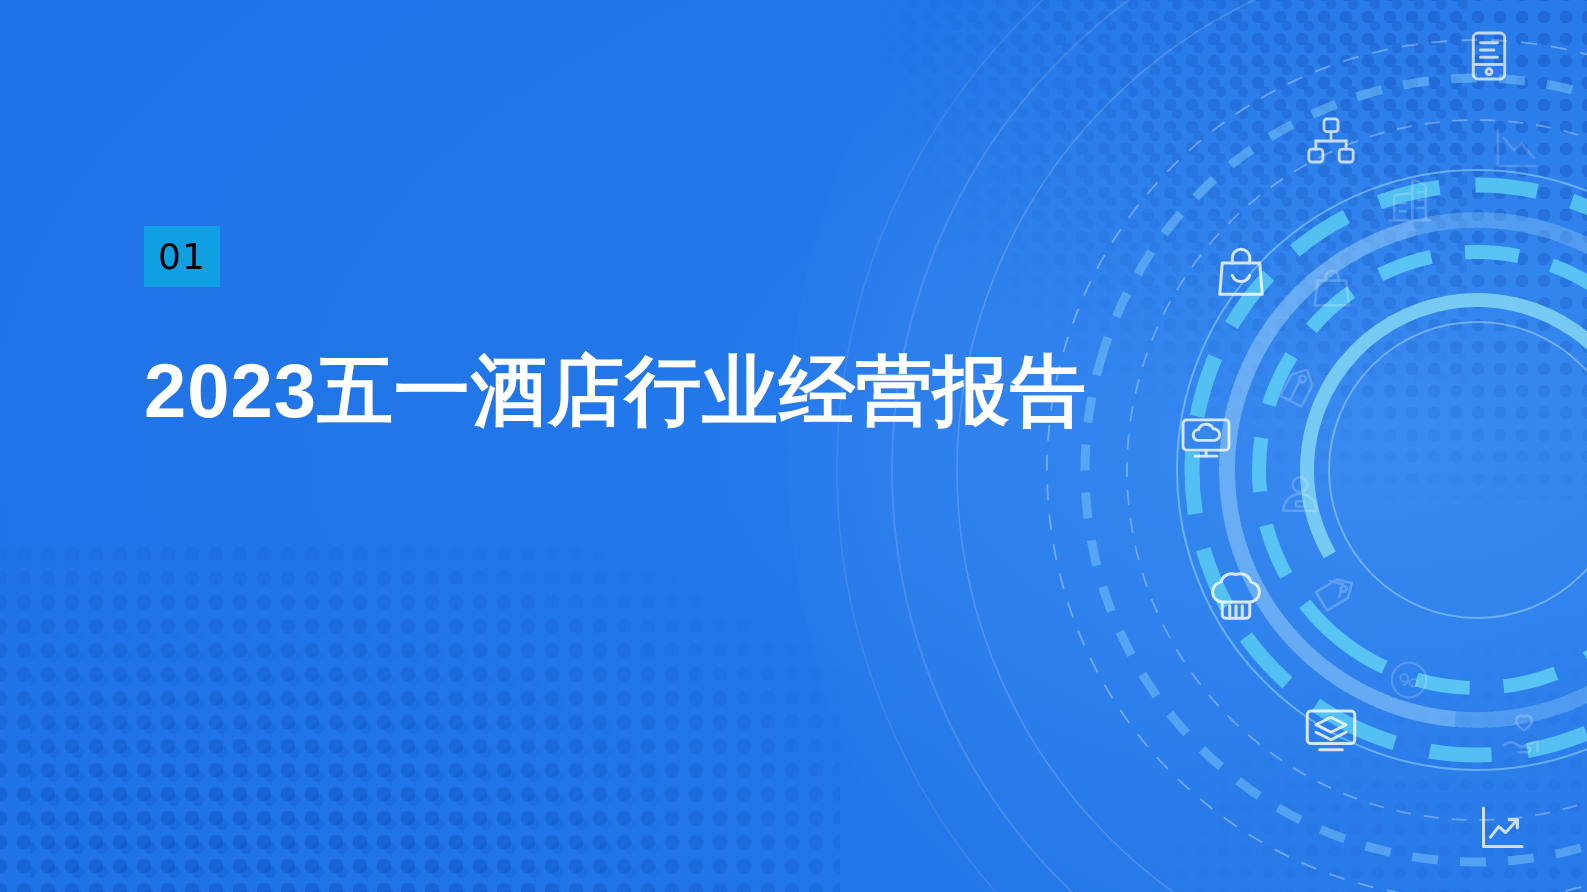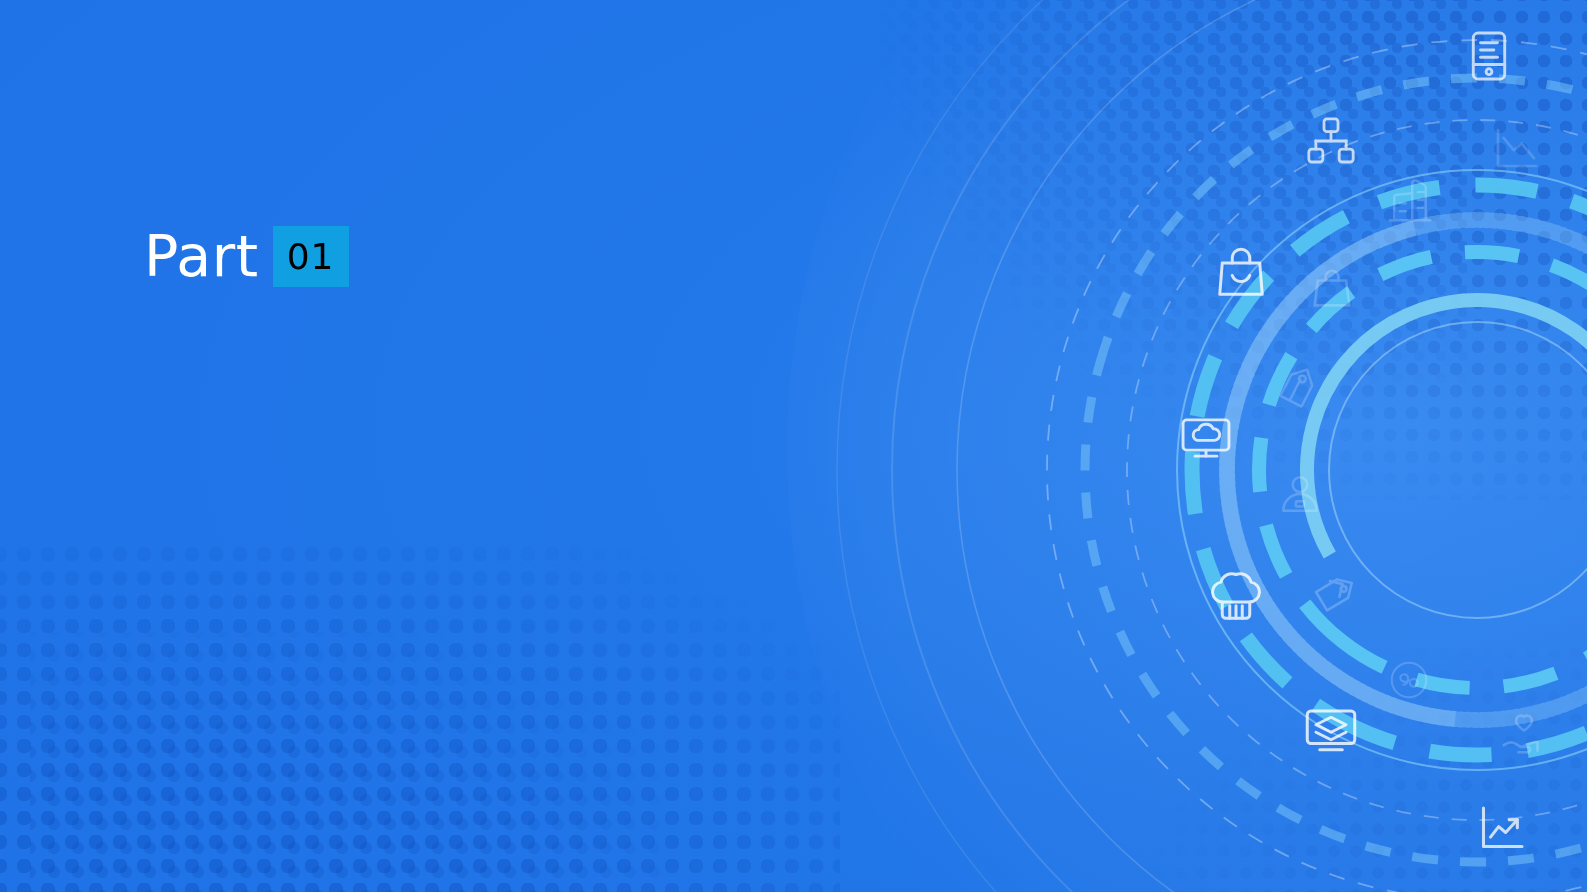--- a/index.html
+++ b/index.html
@@ -346,20 +346,20 @@
     <svg width="56" height="56" viewBox="0 0 48 48" fill="none" stroke="#fff" stroke-width="2.6" stroke-linecap="round" stroke-linejoin="round">
       <polyline points="9,6 9,39 42,39"></polyline>
       <polyline points="15,31 22,22 28,27 38,16"></polyline>
       <polyline points="31,16 38,16 38,23"></polyline>
     </svg>
   </div>
 
   <div class="content">
 
     <div class="part-row">
-      <span class="part-word">Part</span>
       <span class="part-badge">01</span>
     </div>
 
+    <h1 class="slide-title">2023五一酒店行业经营报告</h1>
 
   </div>
 
 </div>
 
 </body></html>

